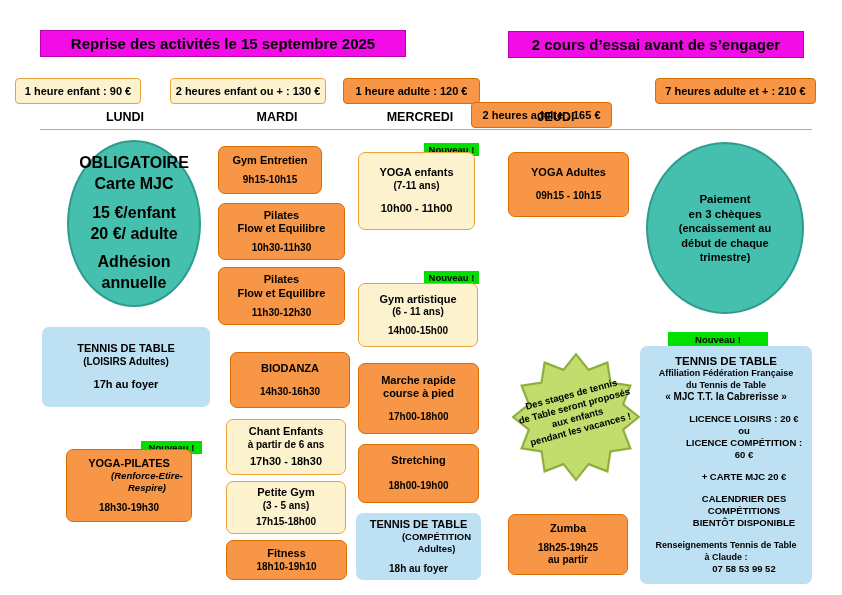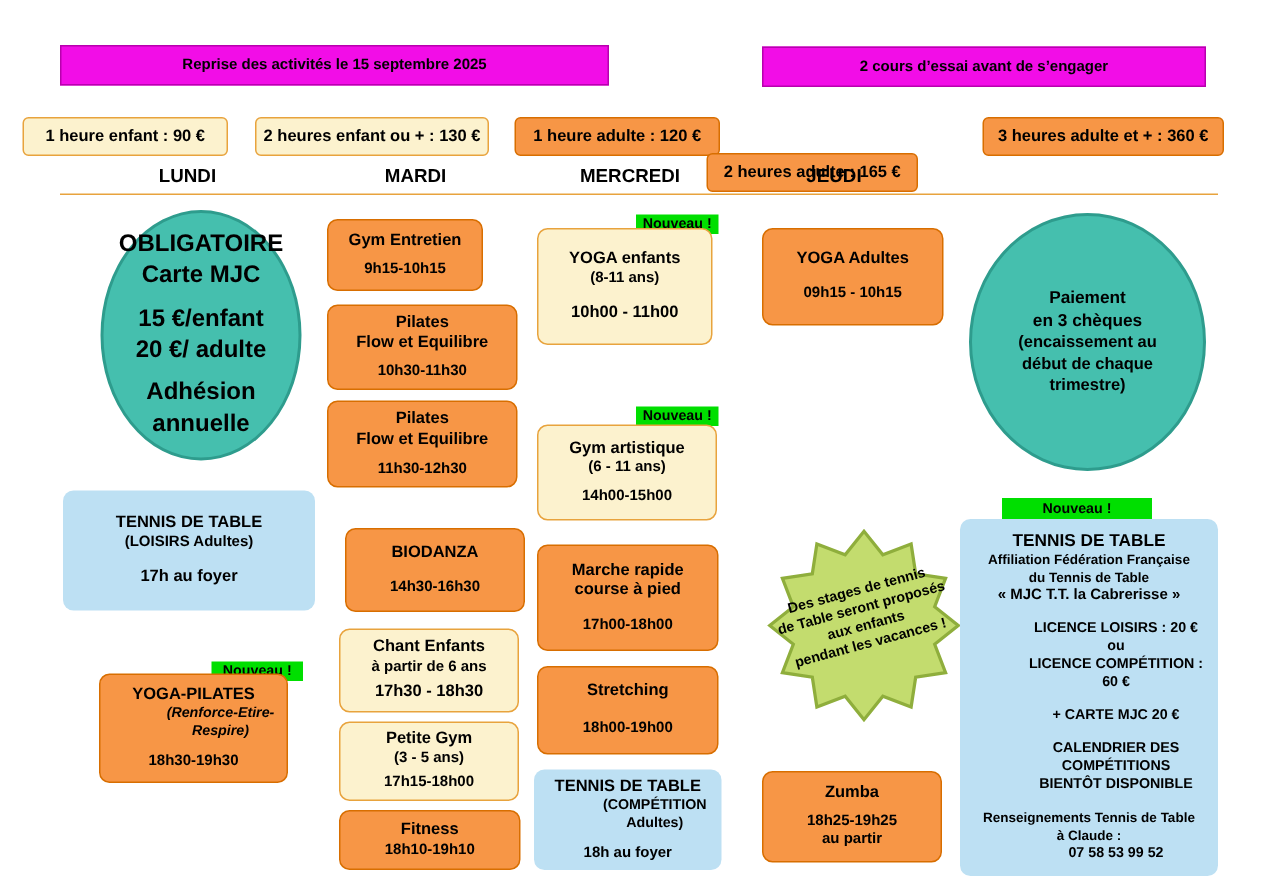--- a/index.html
+++ b/index.html
@@ -1,27 +1,27 @@
 <!DOCTYPE html>
 <html style="--magenta: #F20DE7; --orange: #F79646; --orange_border: #D86E00; --cream: #FCF2CE; --cream_border: #E8A33D; --blue: #BDE0F3; --teal: #45BFAE; --green: #00DF00; --star_fill: #C3DC6E; --star_border: #8FAE3C;"><head>
 <meta charset="utf-8">
 <style>
   * { margin:0; padding:0; box-sizing:border-box; }
   html,body { background:#ffffff; }
   body { font-family:"Liberation Sans", sans-serif; color:#000; }
   .poster { position:relative; width:842px; height:595px; background:#ffffff; overflow:hidden; }
 
   .banner { position:absolute; background:var(--magenta,#F20DE7); border:1px solid #b800ae;
-            display:flex; align-items:center; justify-content:center; font-weight:bold; font-size:10px; }
+            display:flex; align-items:center; justify-content:center; font-weight:bold; font-size:15px; }
   .banner-left  { left:40px;  top:30px; width:366px; height:27px; }
   .banner-right { left:508px; top:31px; width:296px; height:27px; }
 
   .price { position:absolute; top:78px; height:26px; display:flex; align-items:center; justify-content:center;
            font-weight:bold; font-size:11px; border-radius:4px; }
-  .p1 { left:15px;  width:137px; }
+  .p1 { left:15px;  width:126px; }
   .p2 { left:170px; width:156px; }
   .p3 { left:343px; width:137px; }
   .p4 { left:471px; width:141px;margin-top:24px; }
   .p5 { left:655px; width:161px; }
 
   .cream-box  { background:var(--cream,#FCF2CE);  border:1.5px solid var(--cream_border,#E8A33D); }
   .orange-box { background:var(--orange,#F79646); border:1.5px solid var(--orange_border,#D86E00); }
   .blue-box   { background:var(--blue,#BDE0F3);   border:none; }
 
   .day { position:absolute; top:110px; width:110px; text-align:center; font-weight:bold; font-size:12.5px; }
@@ -86,21 +86,21 @@
 
 <div class="poster">
 
   <div class="banner banner-left">Reprise des activités le 15 septembre 2025</div>
   <div class="banner banner-right">2 cours d’essai avant de s’engager</div>
 
   <div class="price cream-box p1">1 heure enfant : 90 €</div>
   <div class="price cream-box p2">2 heures enfant ou + : 130 €</div>
   <div class="price orange-box p3">1 heure adulte : 120 €</div>
   <div class="price orange-box p4">2 heures adulte : 165 €</div>
-  <div class="price orange-box p5">3 heures adulte et + : 360 €</div>
+  <div class="price orange-box p5">7 heures adulte et + : 210 €</div>
 
   <div class="day d1">LUNDI</div>
   <div class="day d2">MARDI</div>
   <div class="day d3">MERCREDI</div>
   <div class="day d4">JEUDI</div>
   <div class="rule"></div>
 
   <div class="ellipse e-membership">
     <div>OBLIGATOIRE</div>
     <div>Carte MJC</div>
@@ -158,21 +158,21 @@
   </div>
 
   <div class="box orange-box b-fitness">
     <div class="fs105">Fitness</div>
     <div class="fs10">18h10-19h10</div>
   </div>
 
   <div class="nouveau n-yoga-enfants">Nouveau !</div>
   <div class="box cream-box b-yoga-enfants">
     <div class="fs105">YOGA enfants</div>
-    <div class="fs10">(8-11 ans)</div>
+    <div class="fs10">(7-11 ans)</div>
     <div class="fs105 mt10">10h00 - 11h00</div>
   </div>
 
   <div class="nouveau n-gym-artistique">Nouveau !</div>
   <div class="box cream-box b-gym-artistique">
     <div class="fs105">Gym artistique</div>
     <div class="fs10">(6 - 11 ans)</div>
     <div class="fs10 mt6">14h00-15h00</div>
   </div>
 

